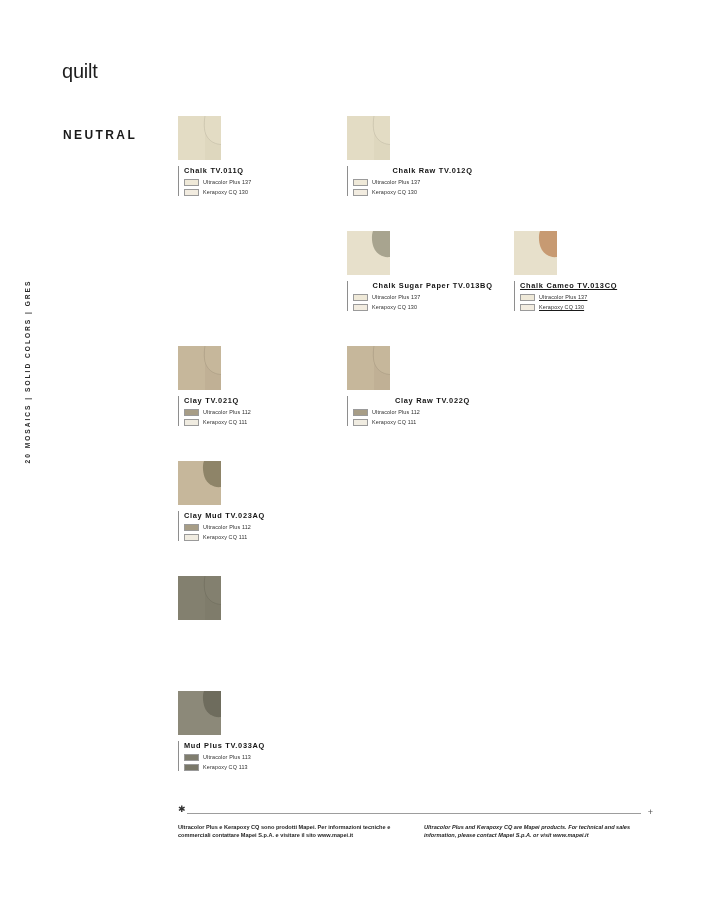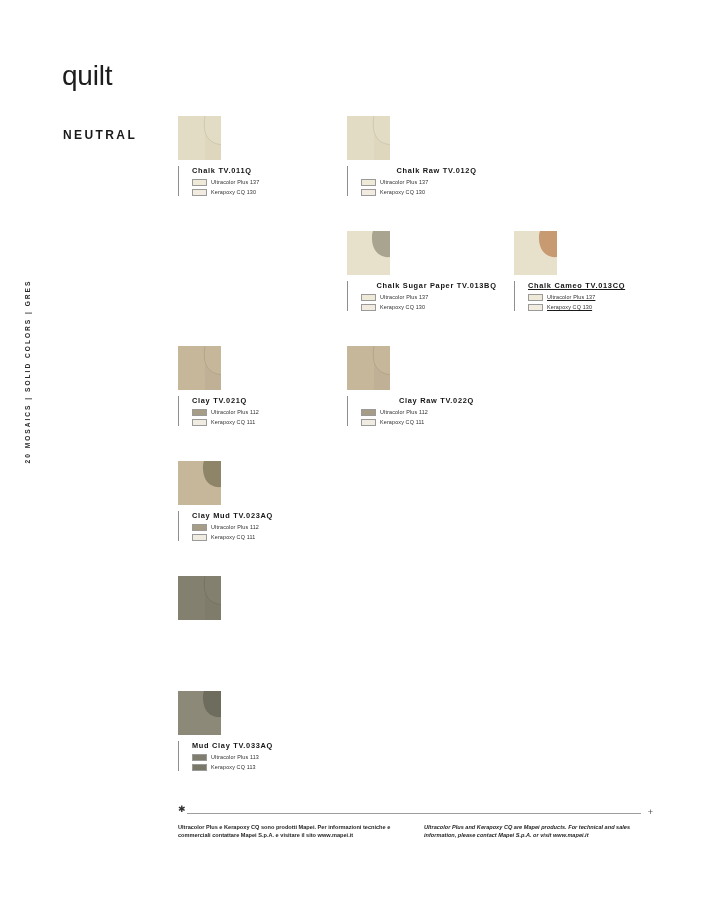--- a/index.html
+++ b/index.html
@@ -36,21 +36,21 @@
     font-weight: bold;
     color: #2b2b2b;
     white-space: nowrap;
   }
 
   
   .page-title {
     position: absolute;
     left: 62px;
     top: 60px;
-    font-size: 28px;
+    font-size: 20px;
     font-weight: 400;
     letter-spacing: -0.2px;
     color: #1d1d1d;
   }
 
   
   .section-heading {
     position: absolute;
     left: 63px;
     top: 128px;
@@ -88,21 +88,21 @@
     overflow: hidden;
   }
   .swatch .quilt-curve {
     position: absolute;
     inset: 0;
   }
 
   
   .label-block {
     margin-top: 6px;
-    padding-left: 13px;
+    padding-left: 5px;
     border-left: 1px solid #8e8e8e;
   }
   .product-name {
     font-size: 7.4px;
     font-weight: bold;
     letter-spacing: 0.7px;
     color: #141414;
     line-height: 10px;
     white-space: nowrap;
   }
@@ -334,21 +334,21 @@
       </div>
     </div>
     <div class="row">
       <div class="card col0">
         <div class="swatch" style="background: rgb(140, 137, 121);">
           <svg class="quilt-curve" viewBox="0 0 43 44" preserveAspectRatio="none">
             <path d="M26,0 L43,0 L43,26 C36,27 29,23 26.5,16 C24.5,10 24.5,4 26,0 Z" fill="#6e6c5d"></path>
           </svg>
         </div>
         <div class="label-block">
-          <div class="product-name">Mud Clay TV.033AQ</div>
+          <div class="product-name">Mud Plus TV.033AQ</div>
           <div class="grout-line">
             <span class="grout-chip" style="background: rgb(127, 125, 110);"></span>
             <span class="grout-label">Ultracolor Plus 113</span>
           </div>
           <div class="grout-line">
             <span class="grout-chip" style="background: rgb(122, 120, 105);"></span>
             <span class="grout-label">Kerapoxy CQ 113</span>
           </div>
         </div>
       </div>

